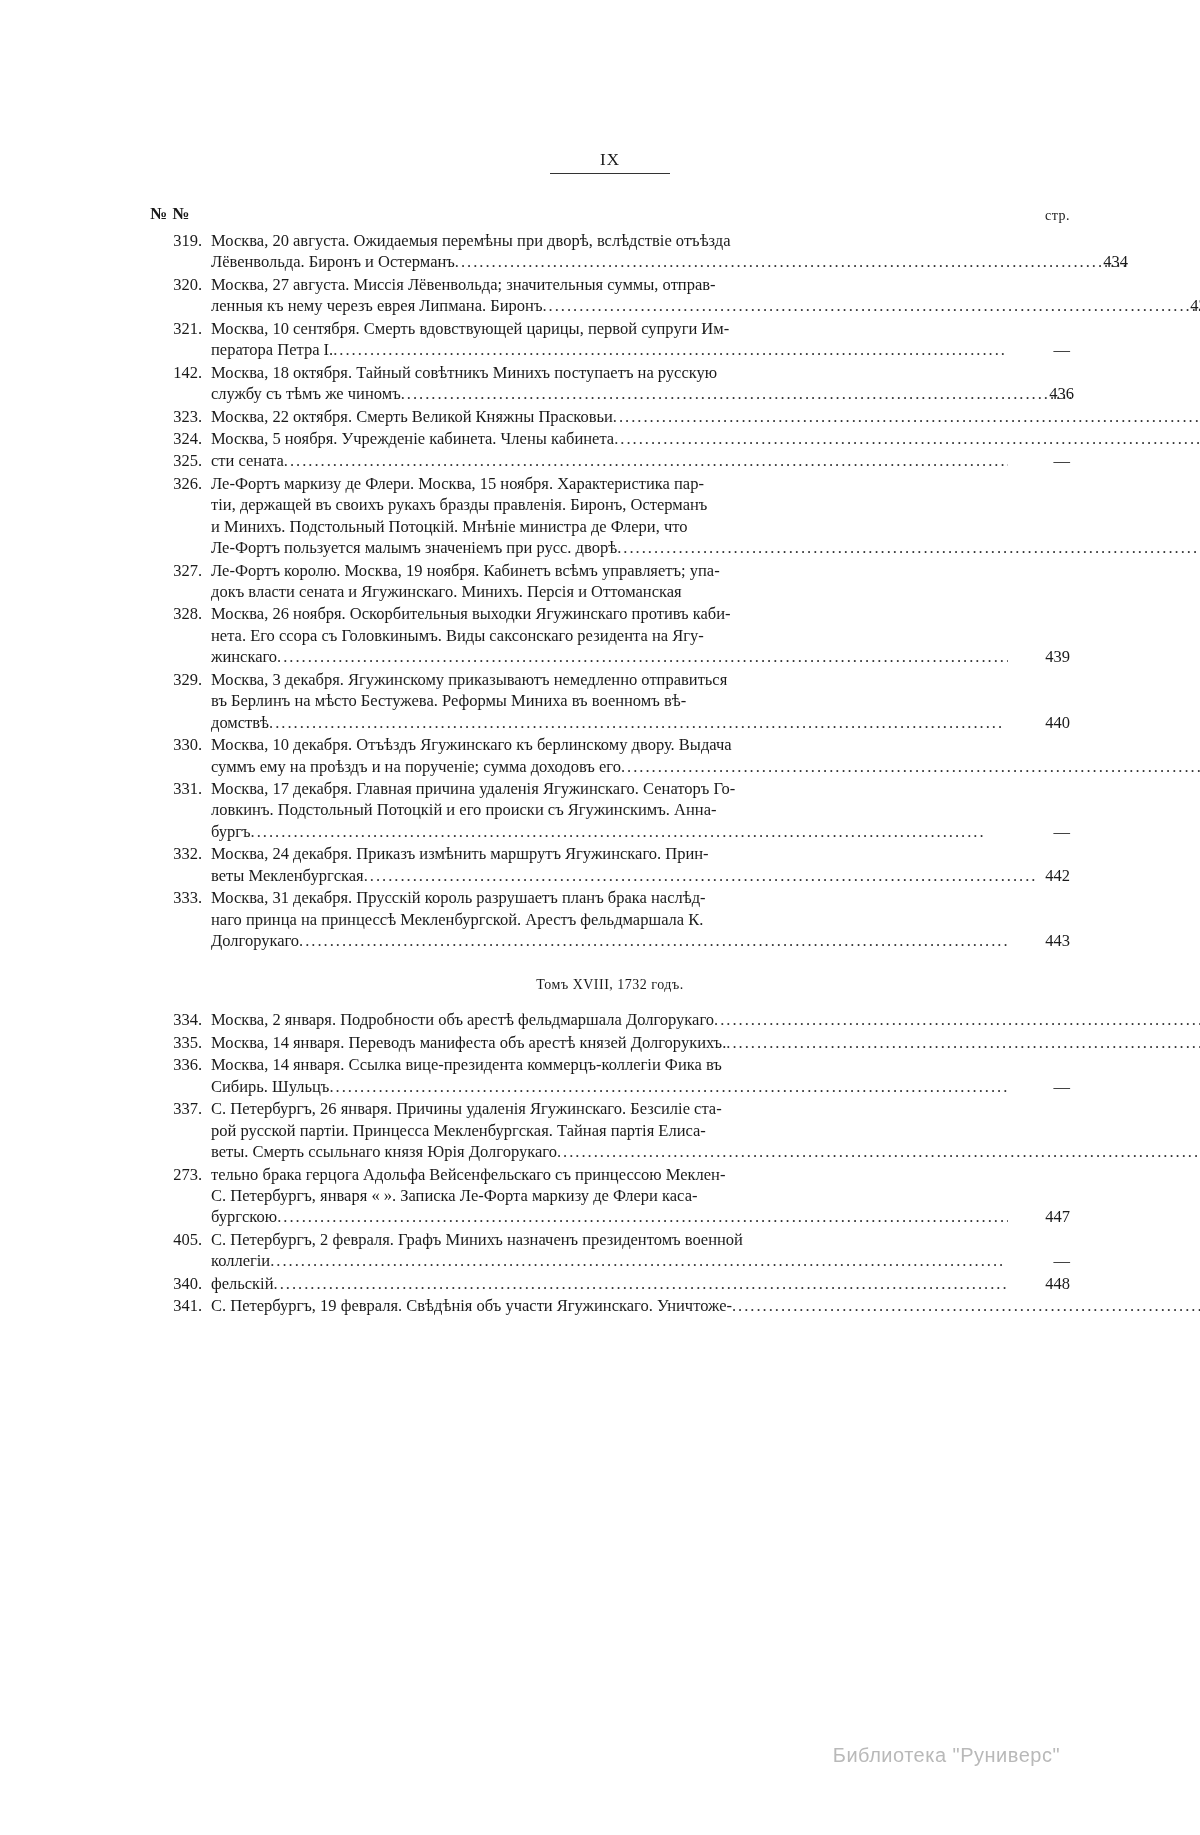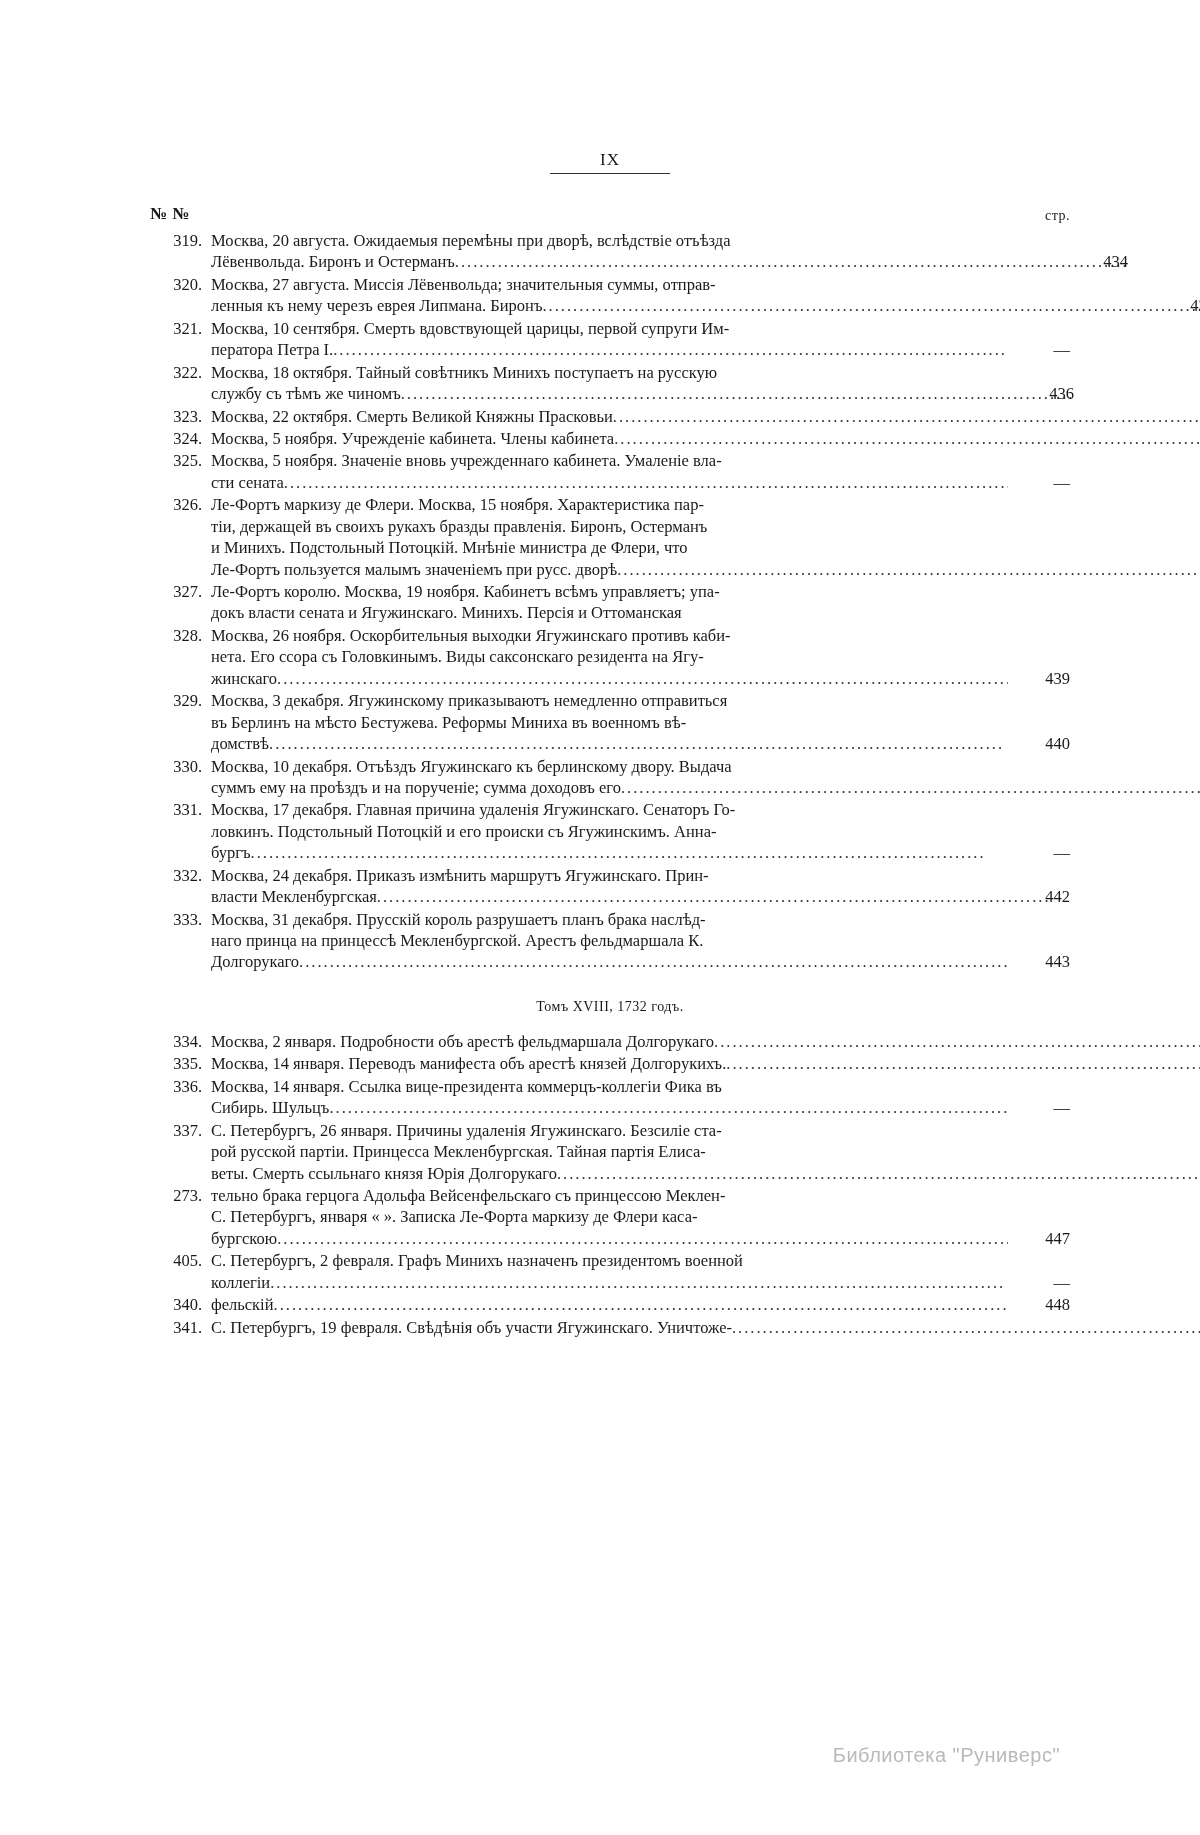--- a/index.html
+++ b/index.html
@@ -151,42 +151,41 @@
           </div>
         </div>
         <div class="entry">
           <div class="num">321.</div>
           <div class="body">
             <div class="line"><span class="txt">Москва, 10 сентября. Смерть вдовствующей царицы, первой супруги Им-</span></div>
             <div class="line"><span class="txt">ператора Петра I.</span><span class="lead" style="width: 674.781px;"> ........................................................................................................................</span><span class="pg">—</span></div>
           </div>
         </div>
         <div class="entry">
-          <div class="num">322.</div>
+          <div class="num">142.</div>
           <div class="body">
             <div class="line"><span class="txt">Москва, 18 октября. Тайный совѣтникъ Минихъ поступаетъ на русскую</span></div>
             <div class="line"><span class="txt">службу съ тѣмъ же чиномъ</span><span class="lead" style="width: 673.328px;"> ........................................................................................................................</span><span class="pg">436</span></div>
           </div>
         </div>
         <div class="entry">
           <div class="num">323.</div>
           <div class="body">
             <div class="line"><span class="txt">Москва, 22 октября. Смерть Великой Княжны Прасковьи</span><span class="lead" style="width: 673.156px;"> ........................................................................................................................</span></div>
           </div>
         </div>
         <div class="entry">
           <div class="num">324.</div>
           <div class="body">
             <div class="line"><span class="txt">Москва, 5 ноября. Учрежденіе кабинета. Члены кабинета</span><span class="lead" style="width: 672.859px;"> ........................................................................................................................</span></div>
           </div>
         </div>
         <div class="entry">
           <div class="num">325.</div>
           <div class="body">
-            <div class="line"><span class="txt">Москва, 5 ноября. Значеніе вновь учрежденнаго кабинета. Умаленіе вла-</span></div>
             <div class="line"><span class="txt">сти сената</span><span class="lead" style="width: 724.188px;"> ........................................................................................................................</span><span class="pg">—</span></div>
           </div>
         </div>
         <div class="entry">
           <div class="num">326.</div>
           <div class="body">
             <div class="line"><span class="txt">Ле-Фортъ маркизу де Флери. Москва, 15 ноября. Характеристика пар-</span></div>
             <div class="line"><span class="txt">тіи, держащей въ своихъ рукахъ бразды правленія. Биронъ, Остерманъ</span></div>
             <div class="line"><span class="txt">и Минихъ. Подстольный Потоцкій. Мнѣніе министра де Флери, что</span></div>
             <div class="line"><span class="txt">Ле-Фортъ пользуется малымъ значеніемъ при русс. дворѣ</span><span class="lead" style="width: 672.875px;"> ........................................................................................................................</span></div>
@@ -227,21 +226,21 @@
           <div class="body">
             <div class="line"><span class="txt">Москва, 17 декабря. Главная причина удаленія Ягужинскаго. Сенаторъ Го-</span></div>
             <div class="line"><span class="txt">ловкинъ. Подстольный Потоцкій и его происки съ Ягужинскимъ. Анна-</span></div>
             <div class="line"><span class="txt">бургъ</span><span class="lead" style="width: 757.422px;"> ........................................................................................................................</span><span class="pg">—</span></div>
           </div>
         </div>
         <div class="entry">
           <div class="num">332.</div>
           <div class="body">
             <div class="line"><span class="txt">Москва, 24 декабря. Приказъ измѣнить маршрутъ Ягужинскаго. Прин-</span></div>
-            <div class="line"><span class="txt">власти Мекленбургская</span><span class="lead" style="width: 672.906px;"> ........................................................................................................................</span><span class="pg">442</span></div>
+            <div class="line"><span class="txt">веты Мекленбургская</span><span class="lead" style="width: 672.906px;"> ........................................................................................................................</span><span class="pg">442</span></div>
           </div>
         </div>
         <div class="entry">
           <div class="num">333.</div>
           <div class="body">
             <div class="line"><span class="txt">Москва, 31 декабря. Прусскій король разрушаетъ планъ брака наслѣд-</span></div>
             <div class="line"><span class="txt">наго принца на принцессѣ Мекленбургской. Арестъ фельдмаршала К.</span></div>
             <div class="line"><span class="txt">Долгорукаго</span><span class="lead" style="width: 708.891px;"> ........................................................................................................................</span><span class="pg">443</span></div>
           </div>
         </div>

